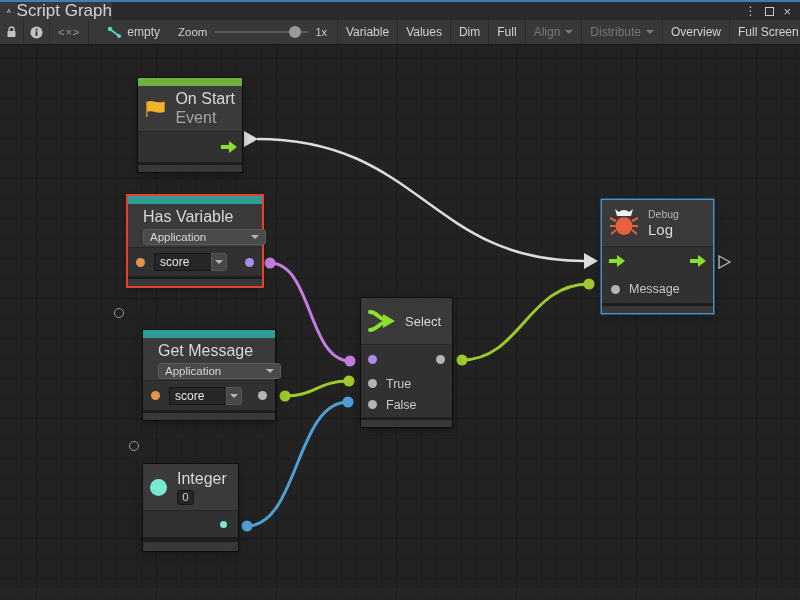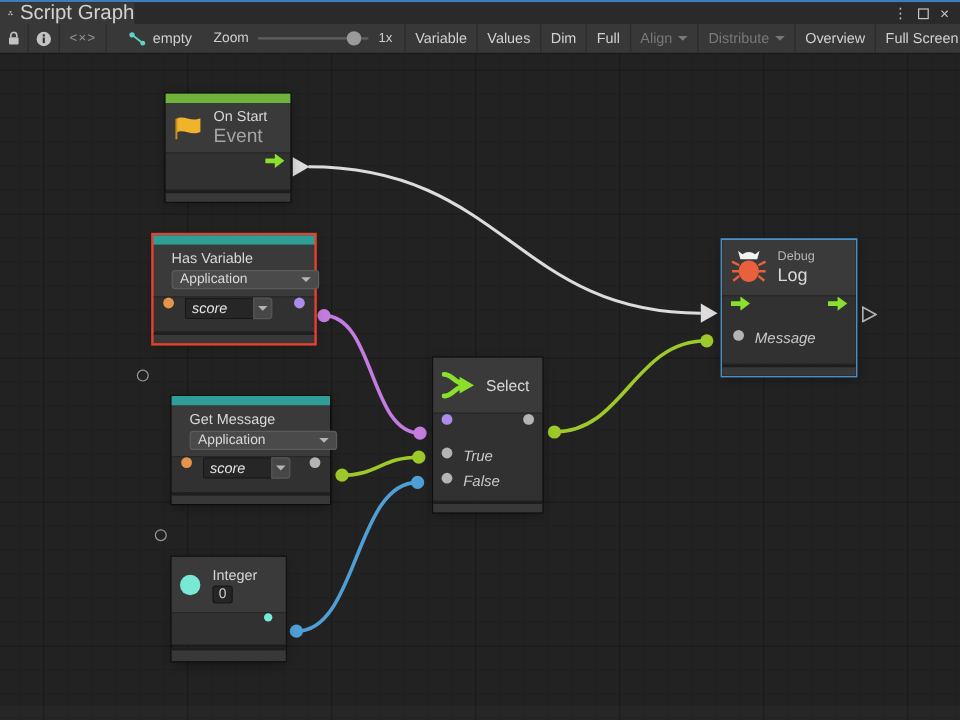--- a/index.html
+++ b/index.html
@@ -53,23 +53,23 @@
   .edges { position:absolute; left:0; top:0; width:800px; height:555px; z-index:1; }
 
   
   .node { position:absolute; z-index:2; box-shadow:0 0 0 1px rgba(0,0,0,0.5), 0 3px 9px rgba(0,0,0,0.35); }
   .node.sel-red  { box-shadow:0 0 0 2px #e8402f, 0 3px 9px rgba(0,0,0,0.35); }
   .node.sel-blue { box-shadow:0 0 0 1.5px #4a90c8, 0 3px 9px rgba(0,0,0,0.35); }
   .stripe { height:8px; }
   .nhead { background:#3a3a3a; display:flex; align-items:center; padding:4px 7px; }
   .nbody { background:#313131; border-top:1px solid #272727; position:relative; }
   .nfoot { height:9px; background:#383838; border-top:2px solid #1d1d1d; margin-top:1px; }
-  .ntitle { font-size:12px; color:#d8d8d8; white-space:nowrap; }
+  .ntitle { font-size:16px; color:#d8d8d8; white-space:nowrap; }
   .nsub { font-size:16px; color:#a5a5a5; margin-top:1px; }
-  .row { display:flex; align-items:flex-start;font-style:italic; }
+  .row { display:flex; align-items:center; }
   .dot { border-radius:50%; flex:none; }
   .dot.d9 { width:9px; height:9px; }
   .dot.d7 { width:7px; height:7px; }
   .plabel { font-size:12.5px; color:#c9c9c9; margin-left:9px; }
   .ghost-circle { position:absolute; width:10px; height:10px; border-radius:50%;
                   border:1.5px solid #9a9a9a; background:transparent; }
   .dropdown { display:inline-flex; align-items:center; height:16px; background:#4a4a4a;
               border:1px solid #5c5c5c; border-radius:3px; padding:0 6px; margin-top:3px;gap:40px; }
   .dropdown span { font-size:11.5px; color:#d8d8d8; }
   .field { display:flex; align-items:stretch; height:18px; }

